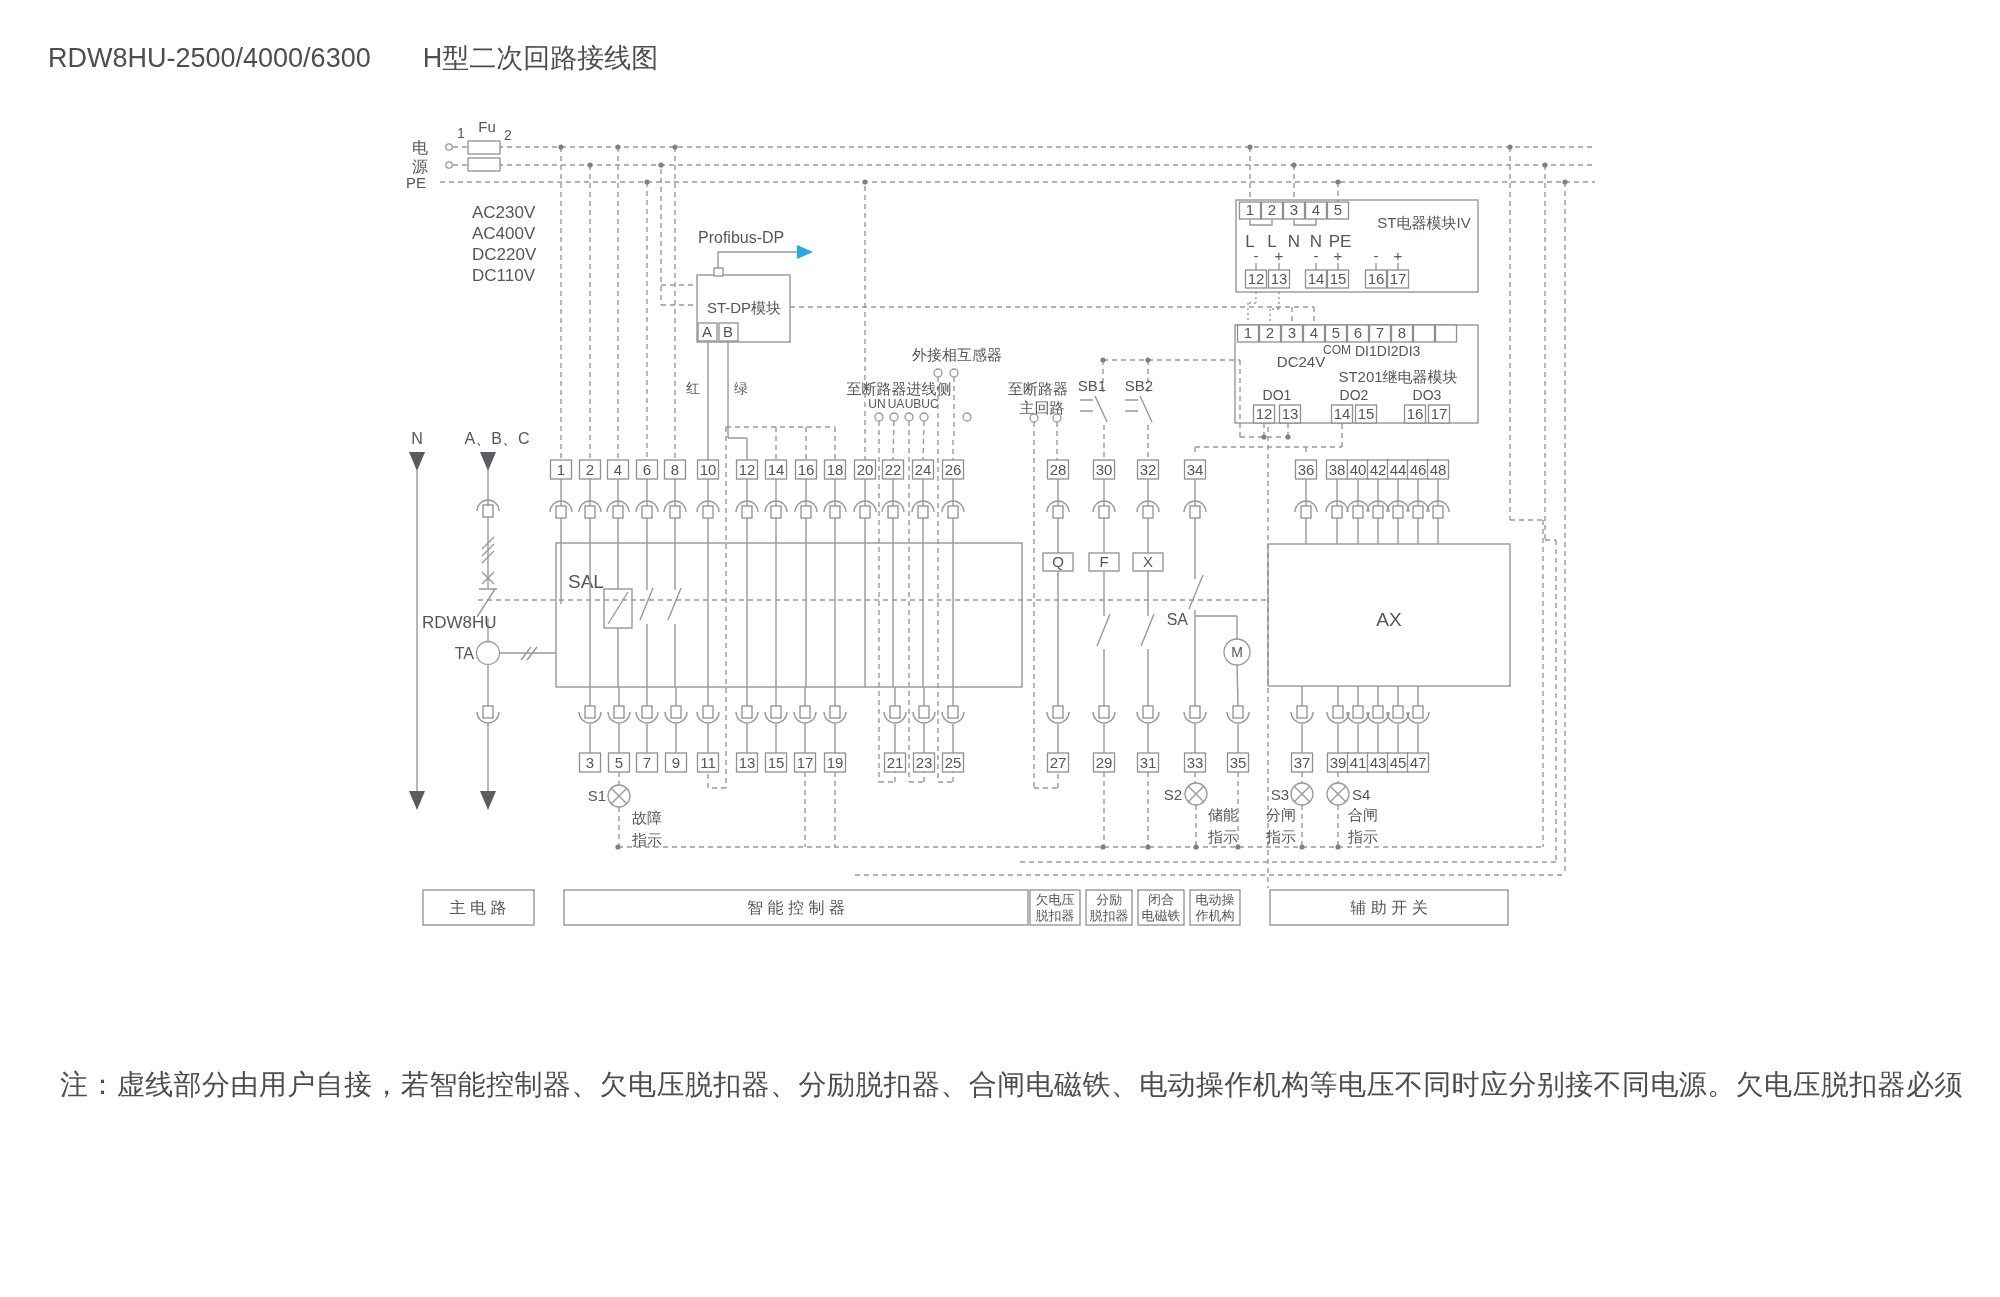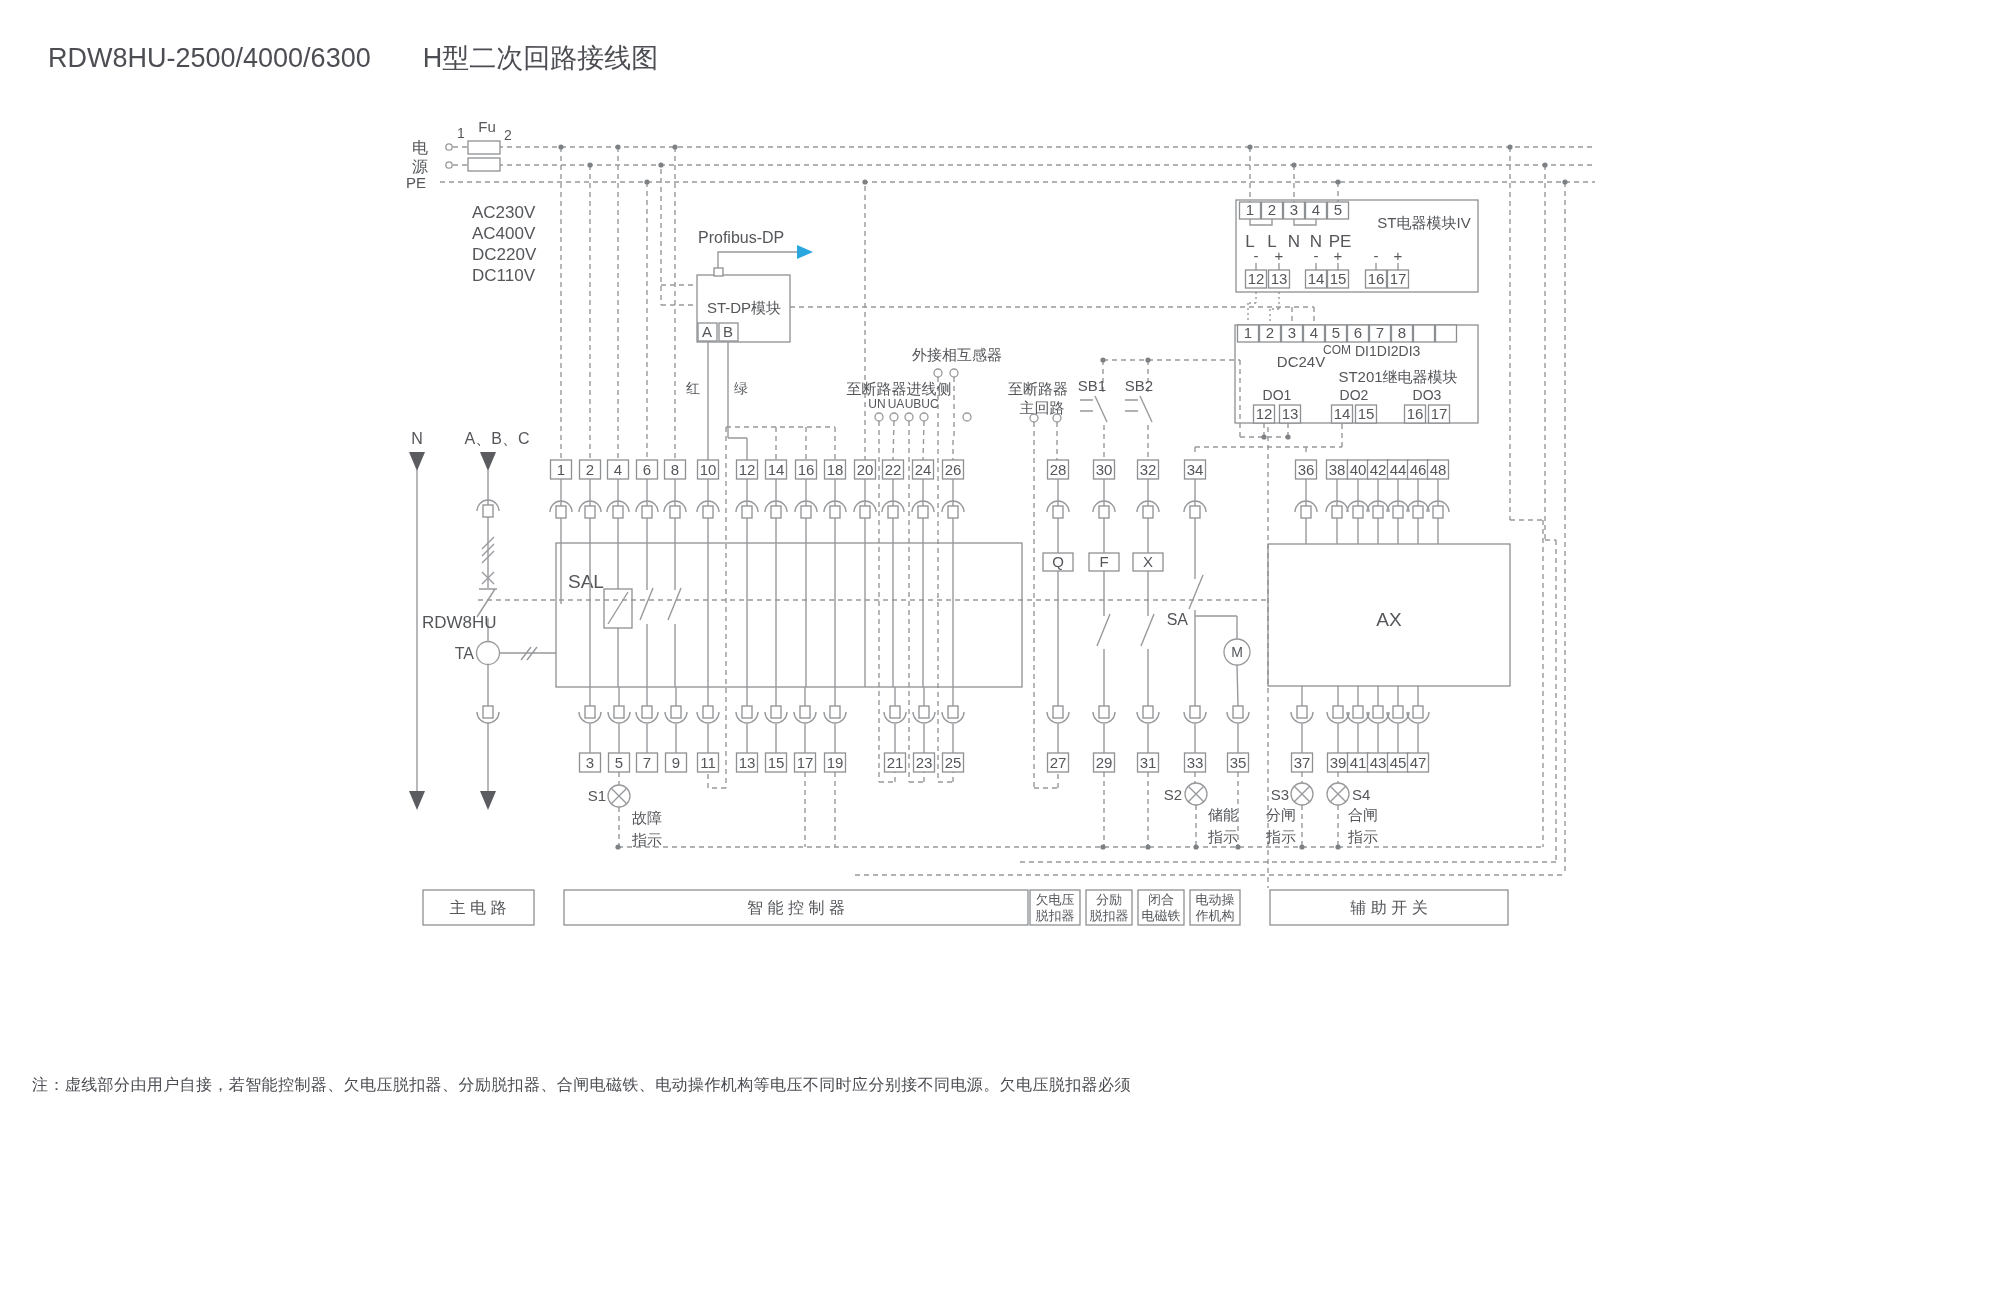--- a/index.html
+++ b/index.html
@@ -14,21 +14,21 @@
   .tbox{fill:#ffffff;stroke:#8d9093;stroke-width:1.3;}
   .nf{fill:none;}
   .tnum{font-size:15px;text-anchor:middle;}
   .c{text-anchor:middle;}
   .e{text-anchor:end;}
   .f13{font-size:13px;} .f12{font-size:12px;} .f14{font-size:14px;}
   .f15{font-size:15px;} .f16{font-size:16px;} .f17{font-size:17px;} .f19{font-size:19px;}
   .dot{fill:#7e8184;stroke:none;}
   .oc{fill:#ffffff;stroke:#97999c;stroke-width:1.3;}
   .tri{fill:#5a5c60;stroke:none;}
-  .note{position:absolute;left:32px;top:1052px;width:1910px;font-size:16px;
+  .note{position:absolute;left:60px;top:1052px;width:1910px;font-size:28px;
         line-height:65px;color:#4b4d52;letter-spacing:0.4px;}
 </style>
 </head>
 <body>
 
 <div class="page">
 
   <div class="title">
     <span>RDW8HU-2500/4000/6300</span><span class="gap"></span><span>H型二次回路接线图</span>
   </div>

